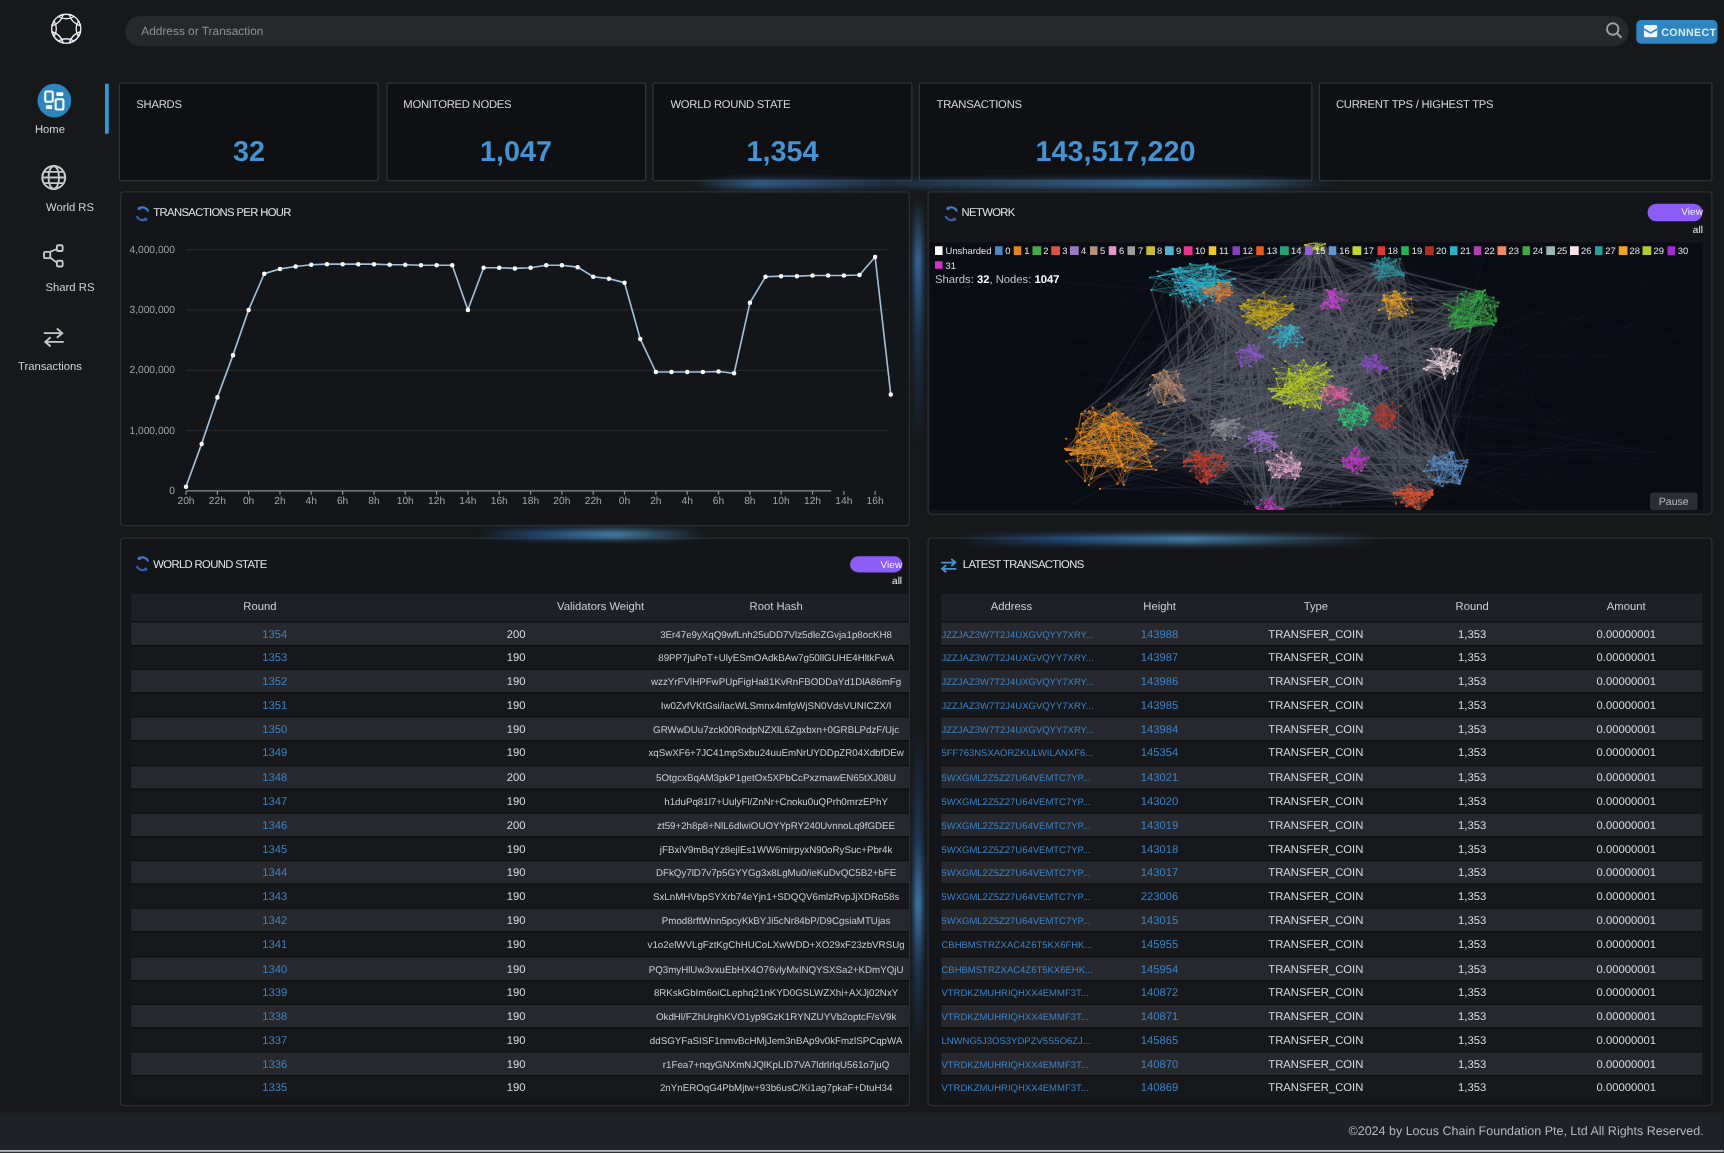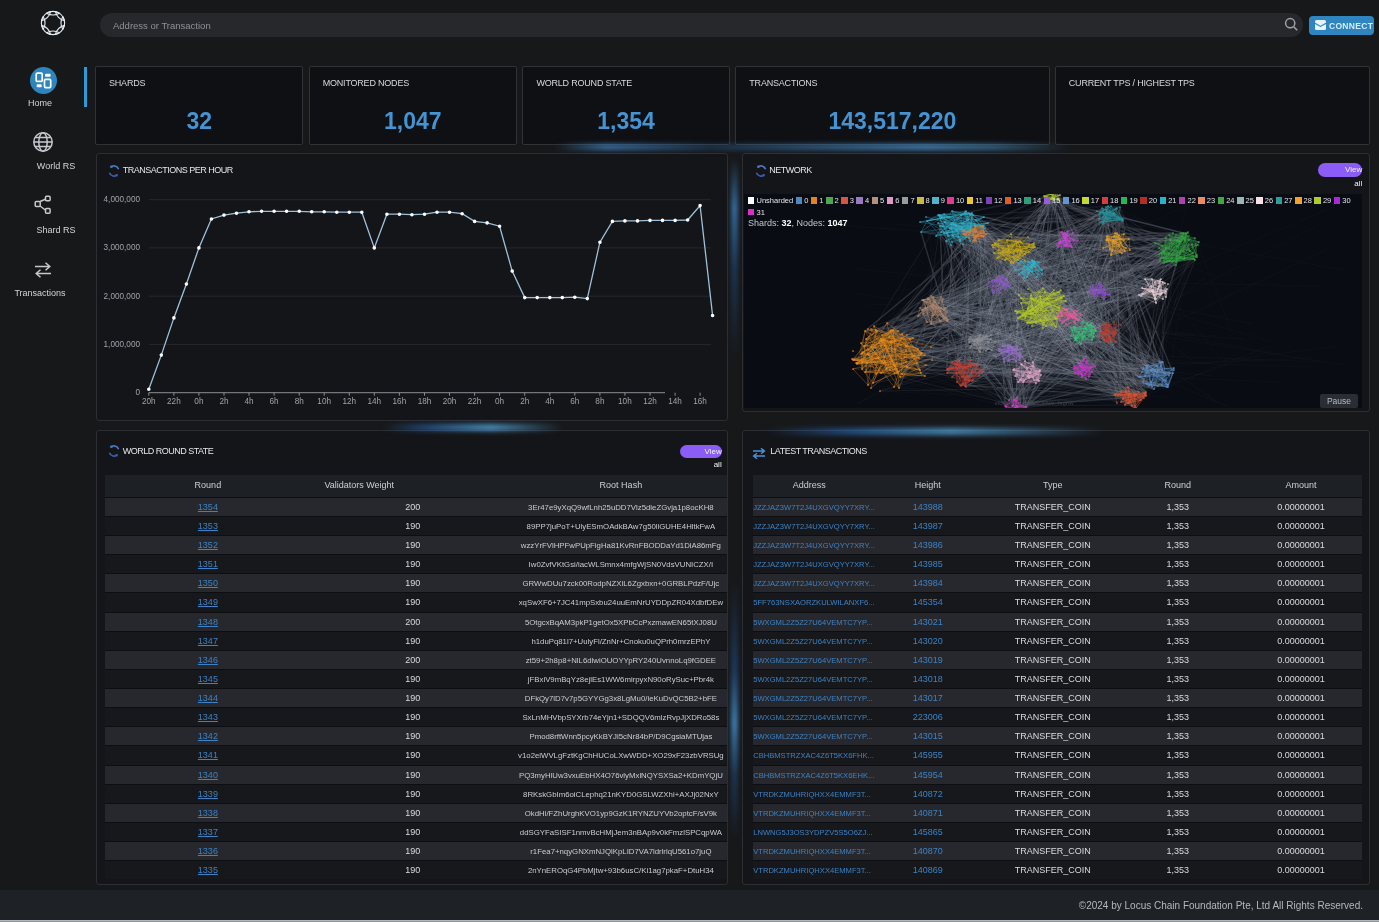--- a/index.html
+++ b/index.html
@@ -11,21 +11,21 @@
 .viewall { position:absolute; background:#8b5cf6; color:#eef5fb; font-size:8px; border-radius:7px; text-align:right;padding-left:20px; }
 .sq { display:inline-block; width:6.5px; height:6.5px; margin-right:2px; vertical-align:-0.5px; }
 .li { margin-right:2.5px; white-space:nowrap; }
 .thead { position:absolute; background:#1d2126; height:21.3px; line-height:21.3px; font-size:9px; color:#ccd0d6; }
 .trow { height:19.13px; line-height:19.13px; font-size:9px; color:#d8dbdf; border-top:1px solid #0d0e11; position:relative; }
 .odd { background:#26282d; }
 .even { background:#17181c; }
 .lnk { color:#3d82c4; }
 .hsh { color:#c9cdd2; font-size:7.8px; }
 .trow span { position:absolute; text-align:center; top:0; }
-.c1 { left:0; width:205px;text-decoration:underline; }
+.c1 { left:12px; width:205px; }
 .c2 { left:205px; width:205px; }
 .c3 { left:410px; width:211px; }
 .d1 { left:0; width:112px; font-size:7.6px; }
 .d2 { left:112px; width:125px; }
 .d3 { left:237px; width:125px; }
 .d4 { left:362px; width:125px; }
 .d5 { left:487px; width:121.6px; }
 .slabel { position:absolute; width:80px; text-align:center; font-size:9px; color:#d2d5d9; }
 </style></head>
 <body>
@@ -252,21 +252,21 @@
 <path d="M2.4 8.8a5 5 0 0 0 8.2 1.9" stroke="#3b5fae" stroke-width="1.7" fill="none"></path>
 <path d="M3.9 0.9 3.3 3.5 5.9 4.1z" fill="#4a79c8"></path>
 <path d="M10.1 13.1 10.7 10.5 8.1 9.9z" fill="#3b5fae"></path>
 </svg>
     </div>
 <div class="ptitle" style="left:26px;top:15px;">WORLD ROUND STATE</div>
 <div class="viewall" style="left:583px;top:14px;width:42px;height:13.5px;line-height:13.5px;">View all</div>
 <div class="abs" style="left:8.7px;top:44.7px;width:621.4px;">
 <div class="thead" style="position:relative;width:621.4px;">
         <span class="abs" style="left:0;width:205px;text-align:center;">Round</span>
-        <span class="abs" style="left:219px;width:205px;text-align:left;">Validators Weight</span>
+        <span class="abs" style="left:205px;width:205px;text-align:right;">Validators Weight</span>
         <span class="abs" style="left:410px;width:211px;text-align:center;">Root Hash</span>
       </div>
 <div class="trow odd">
         <span class="c1 lnk">1354</span>
         <span class="c2">200</span>
         <span class="c3 hsh">3Er47e9yXqQ9wfLnh25uDD7Vlz5dleZGvja1p8ocKH8</span>
       </div>
       <div class="trow even">
         <span class="c1 lnk">1353</span>
         <span class="c2">190</span>

